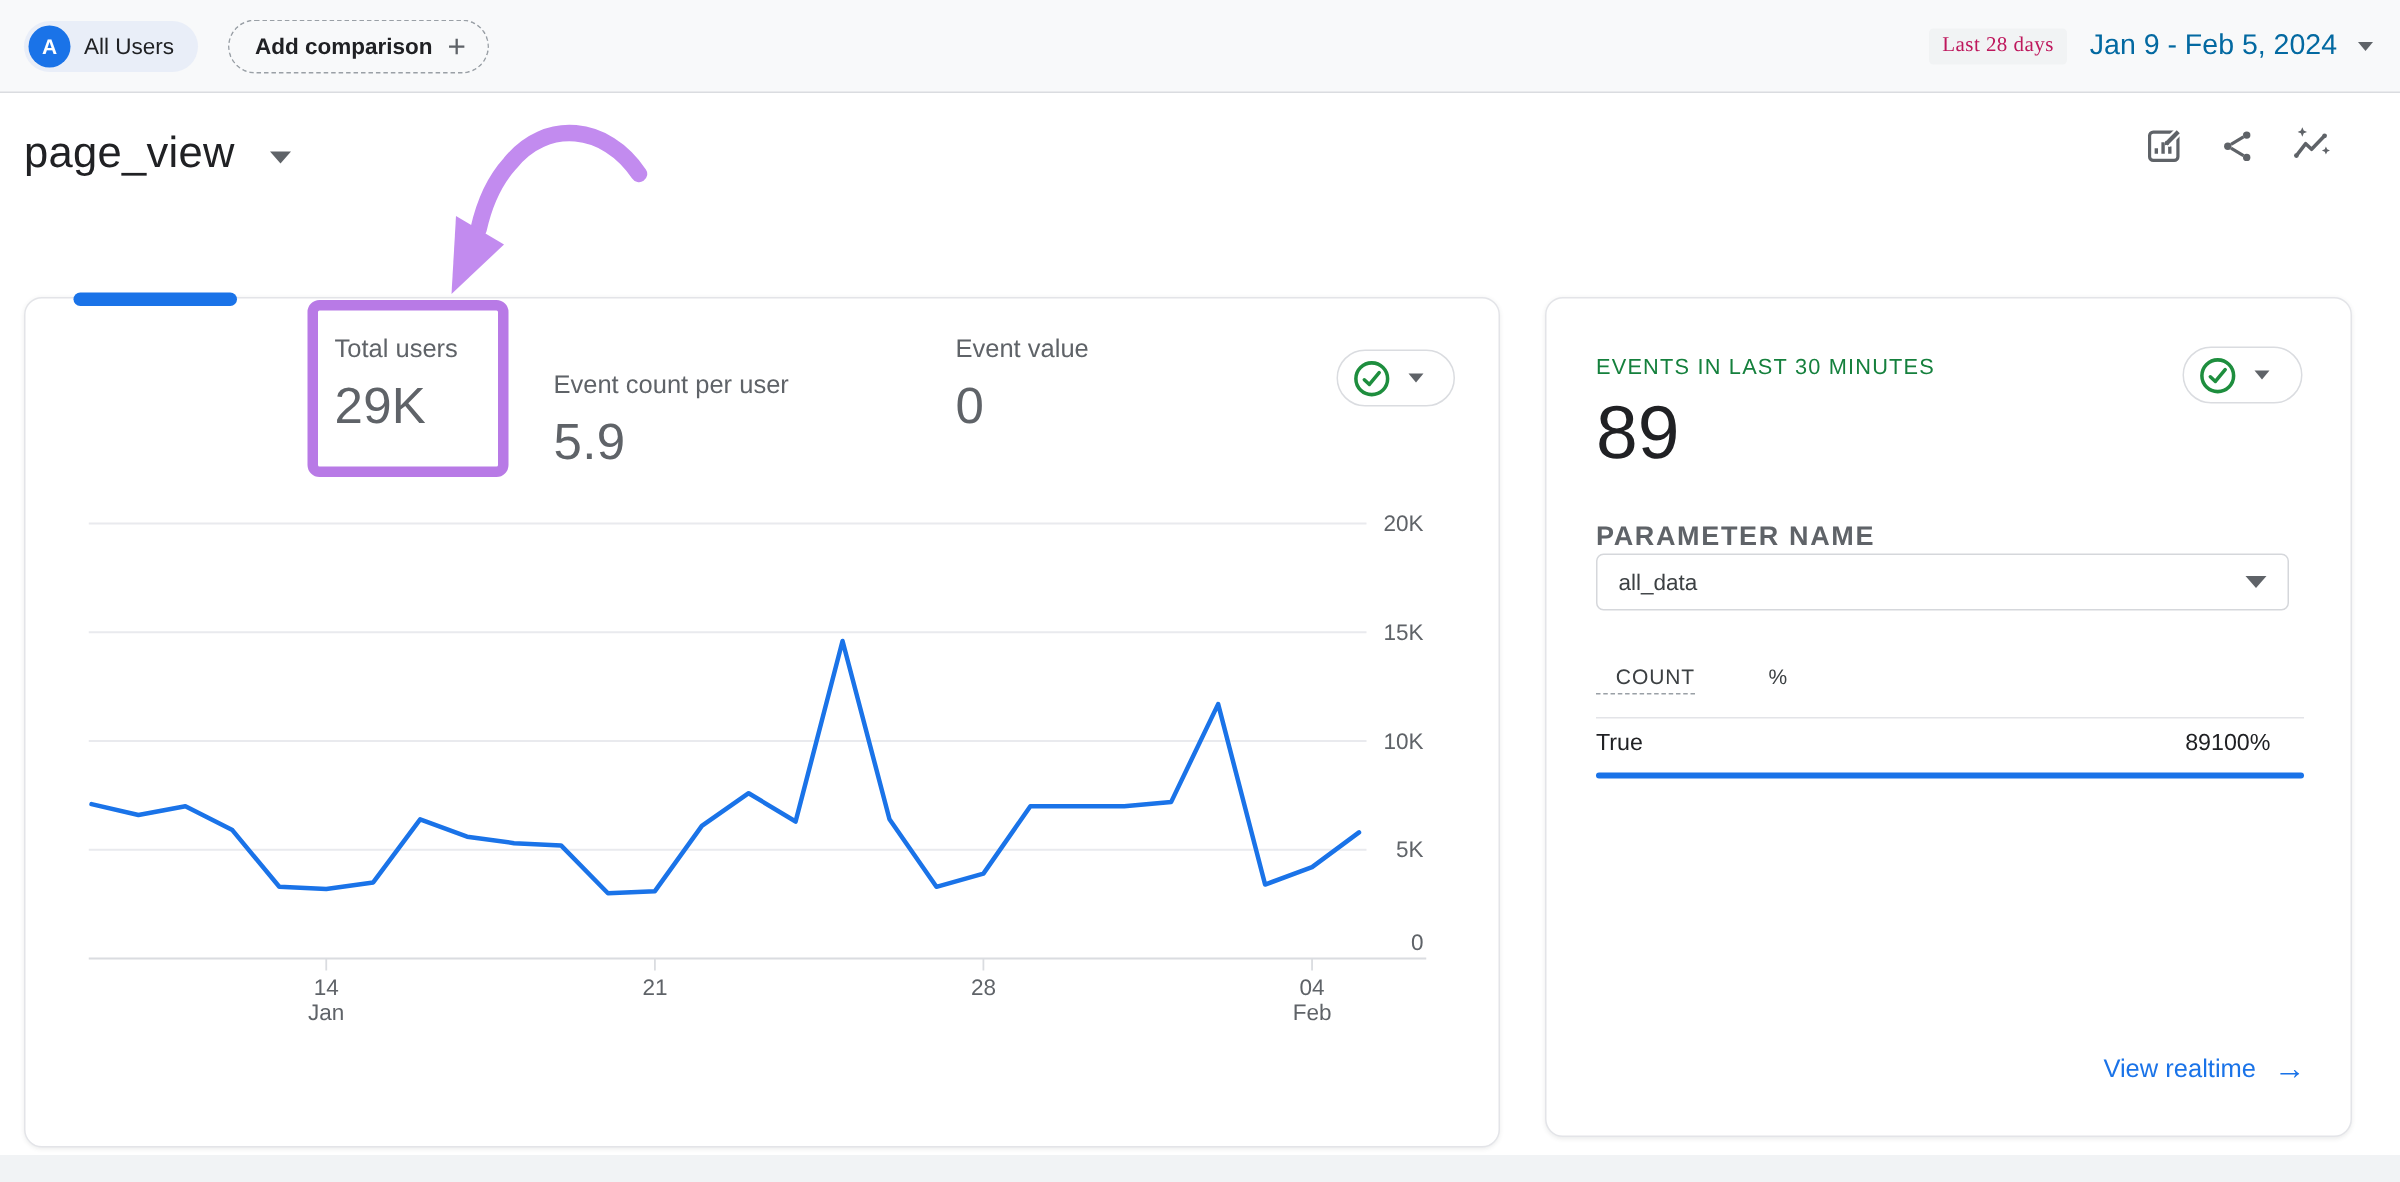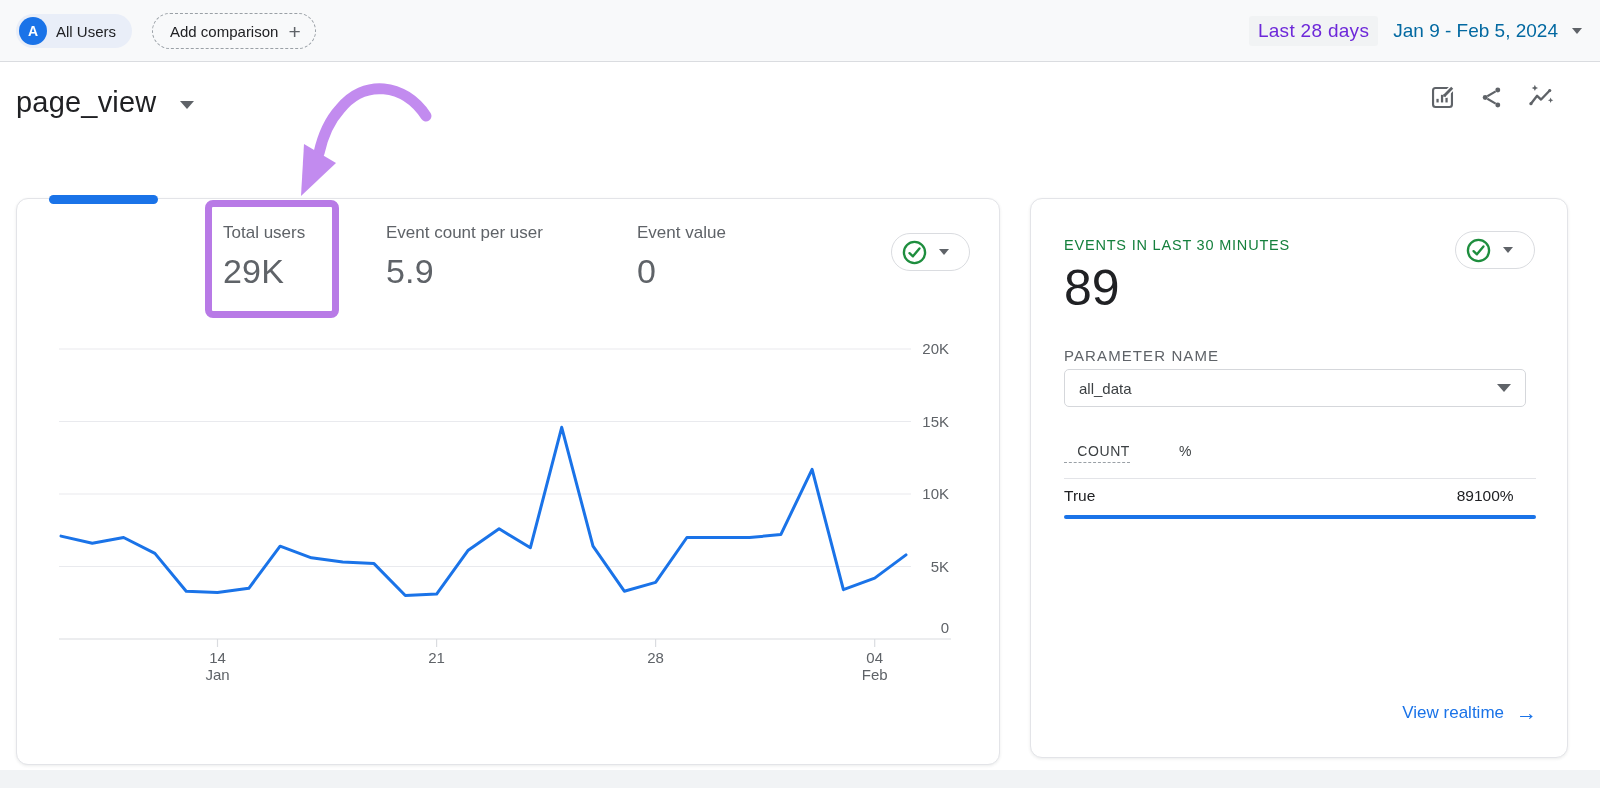--- a/index.html
+++ b/index.html
@@ -5,24 +5,24 @@
   html,body{margin:0;padding:0;}
   body{width:1600px;height:788px;background:#fff;font-family:"Liberation Sans",sans-serif;overflow:hidden;}
   #app{position:relative;width:1600px;height:788px;}
 
   
   .topbar{position:absolute;left:0;top:0;width:1600px;height:62px;background:#f8f9fa;border-bottom:1px solid #dadce0;box-sizing:border-box;}
   .chip{position:absolute;left:16px;top:14px;height:34px;background:#e9eef8;border-radius:17px;display:flex;align-items:center;padding:0 16px 0 3px;cursor:pointer;}
   .avatar{width:28px;height:28px;border-radius:50%;background:#1a73e8;color:#fff;font-size:14px;font-weight:700;display:flex;align-items:center;justify-content:center;}
   .chip-label{margin-left:9px;font-size:15px;color:#202124;}
   .add-cmp{position:absolute;left:152px;top:13px;height:36px;border:1.6px dashed #9aa0a6;border-radius:19px;display:flex;align-items:center;padding:0 14px 0 17px;box-sizing:border-box;cursor:pointer;}
-  .add-cmp span.lbl{font-size:15px;font-weight:400;color:#202124;text-align:right;}
+  .add-cmp span.lbl{font-size:15px;font-weight:700;color:#202124;text-align:right;}
   .plus{margin-left:10px;font-size:21px;font-weight:400;color:#5f6368;line-height:1;}
   .date-area{position:absolute;right:18px;top:14px;height:34px;display:flex;align-items:center;cursor:pointer;}
-  .preset{background:#f1f3f4;color:#6d28d9;font-size:19px;padding:4px 9px;border-radius:3px;letter-spacing:.3px;}
+  .preset{background:#f1f3f4;color:#be185d;font-size:14px;padding:4px 9px;border-radius:3px;letter-spacing:.3px;font-family:Liberation Serif, serif;}
   .range{margin-left:15px;font-size:19px;color:#0369a1;}
   .caret{width:0;height:0;border-left:5.5px solid transparent;border-right:5.5px solid transparent;border-top:6.5px solid #5f6368;display:inline-block;}
   .date-area .caret{margin-left:14px;}
 
   
   .page-title{position:absolute;left:16px;top:86px;font-size:29px;color:#202124;letter-spacing:.2px;}
   .title-caret{position:absolute;left:180px;top:101px;border-left:7px solid transparent;border-right:7px solid transparent;border-top:8px solid #5f6368;width:0;height:0;cursor:pointer;}
   .hdr-actions{position:absolute;right:46px;top:84px;display:flex;gap:22px;}
   .hdr-actions svg{cursor:pointer;}
 
@@ -43,21 +43,21 @@
   .check-pill .caret{margin-left:11px;border-left-width:5px;border-right-width:5px;border-top-width:6px;}
   .pill-main{left:874px;top:34px;width:79px;}
   .pill-rt{left:424px;top:32px;width:80px;}
 
   #trend-chart{position:absolute;left:42px;top:142px;}
   .axis-lbl{font-size:15px;fill:#5f6368;font-family:"Liberation Sans",sans-serif;}
 
   
   .rt-title{position:absolute;left:33px;top:38px;font-size:14.5px;font-weight:500;color:#15803d;letter-spacing:.8px;}
   .rt-value{position:absolute;left:33px;top:60px;font-size:50px;color:#202124;}
-  .param-label{position:absolute;left:33px;top:148px;font-size:15px;color:#5f6368;letter-spacing:1.1px;font-weight:400;}
+  .param-label{position:absolute;left:33px;top:148px;font-size:18px;color:#5f6368;letter-spacing:1.1px;font-weight:700;}
   .param-select{position:absolute;left:33px;top:170px;width:462px;height:38px;border:1px solid #d5d7db;border-radius:5px;box-sizing:border-box;display:flex;align-items:center;padding:0 14px;cursor:pointer;background:#fff;}
   .param-select .val{font-size:15px;color:#3c4043;flex:1;}
   .param-select .caret{border-left-width:7px;border-right-width:7px;border-top-width:8px;}
   .tbl-head{position:absolute;left:33px;top:244px;width:472px;display:flex;align-items:baseline;font-size:14px;color:#3c4043;letter-spacing:.6px;}
   .tbl-head .h-val{flex:1;}
   .h-count{width:66px;text-align:right;border-bottom:1.5px dashed #9aa0a6;padding-bottom:3px;cursor:pointer;}
   .h-pct{width:62px;text-align:right;}
   .tbl-divider{position:absolute;left:33px;top:279px;width:472px;height:1px;background:#e3e4e8;}
   .tbl-row{position:absolute;left:33px;top:288px;width:472px;display:flex;align-items:baseline;font-size:15.5px;color:#202124;}
   .tbl-row .c-val{flex:1;}
@@ -126,21 +126,21 @@
     <polygon points="21,123 56,90 24,71" fill="#c28bef"></polygon>
   </svg>
 
   <div class="card card-main">
     <div class="tab-indicator"></div>
 
     <div class="mtab" style="left:206px;">
       <div class="mlabel">Total users</div>
       <div class="mvalue">29K</div>
     </div>
-    <div class="mtab" style="left:369px;">
+    <div class="mtab" style="left:352px;margin-top:24px;">
       <div class="mlabel">Event count per user</div>
       <div class="mvalue">5.9</div>
     </div>
     <div class="mtab" style="left:620px;">
       <div class="mlabel">Event value</div>
       <div class="mvalue">0</div>
     </div>
 
     <div class="highlight-box"></div>
 

